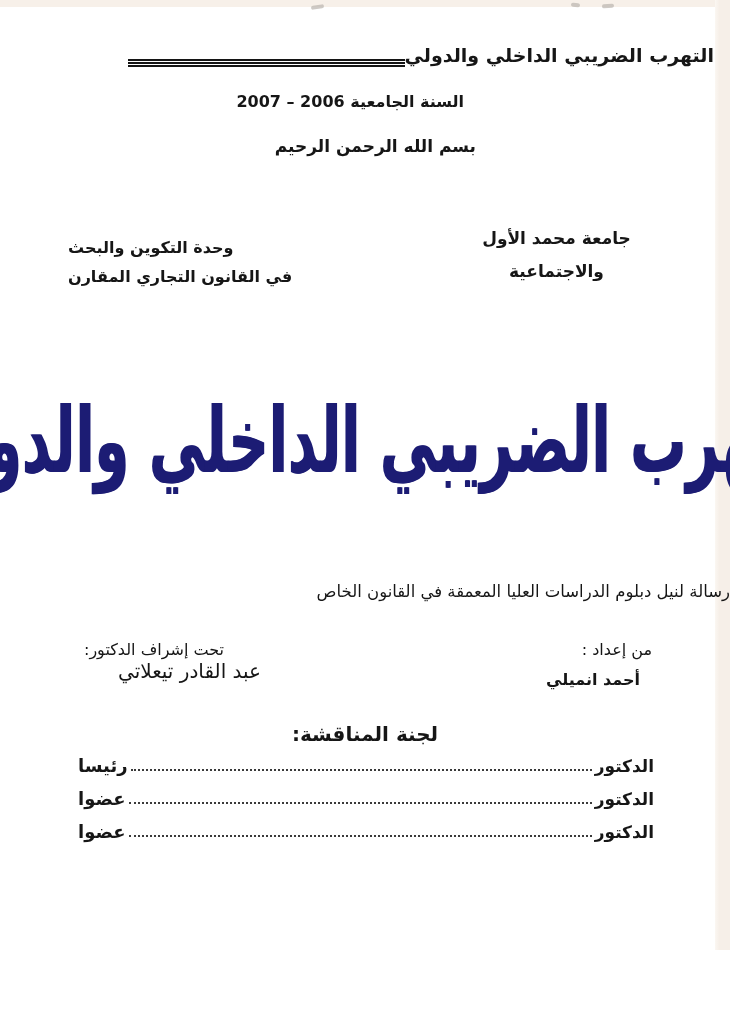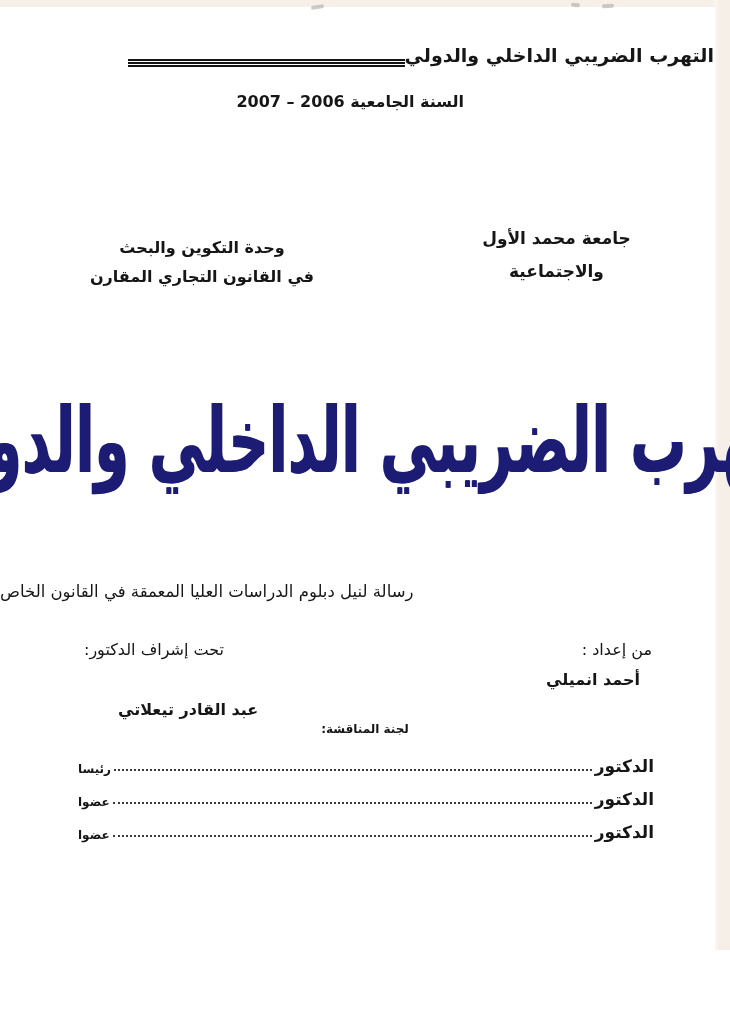--- a/index.html
+++ b/index.html
@@ -58,65 +58,65 @@
   }
 
   
   .institution {
     position: absolute; top: 222px; right: 26px;
     width: 295px; text-align: center;
     font-size: 17px; font-weight: bold; line-height: 33px;
   }
   .unit {
     position: absolute; top: 233px; left: 68px;
-    width: 268px; text-align: center;
+    width: 268px; text-align: left;
     font-size: 16px; font-weight: bold; line-height: 29px;
   }
 
   
   .main-title-wrap {
     position: absolute; top: 356px; left: 0;
     width: 730px; height: 168px;
     display: flex; align-items: center; justify-content: center;
   }
   .main-title {
     font-size: 56px; font-weight: bold;
     white-space: nowrap;
     transform: scaleY(1.62);
     letter-spacing: -1px;
     text-shadow: 1px 0 0 currentColor;
   }
 
   .thesis-subtitle {
     position: absolute; top: 582px; left: 0;
-    width: 730px; text-align: left;
+    width: 730px; text-align: right;
     font-size: 16.5px;
   }
 
   
   .author-label     { position: absolute; top: 640px; right: 78px; font-size: 16px; white-space: nowrap; }
   .author-name      { position: absolute; top: 670px; right: 90px; font-size: 16px; font-weight: 600; white-space: nowrap; margin-left: 23px; }
   .supervisor-label { position: absolute; top: 640px; left: 84px;  font-size: 16px; white-space: nowrap; }
-  .supervisor-name  { position: absolute; top: 700px; left: 118px; font-size: 16px; font-weight: 700; white-space: nowrap; }
+  .supervisor-name  { position: absolute; top: 659px; left: 118px; font-size: 20px; font-weight: 400; white-space: nowrap; }
 
   
   .committee-heading {
     position: absolute; top: 722px; left: 0;
     width: 730px; text-align: center;
-    font-size: 12px; font-weight: bold;
+    font-size: 20px; font-weight: bold;
   }
   .committee-rows {
     position: absolute; top: 752px; right: 76px; left: 78px;
   }
   .committee-row {
     display: flex; align-items: flex-end;
     height: 24px; margin-bottom: 9px;
   }
   .member-title { font-size: 17px; font-weight: bold; white-space: nowrap; }
-  .member-role  { font-size: 12px; font-weight: bold; white-space: nowrap; }
+  .member-role  { font-size: 18px; font-weight: bold; white-space: nowrap; }
   .dotted-leader {
     flex: 1;
     border-bottom: 2px dotted #3a3a3a;
     margin: 0 3px 5px 3px;
     height: 0;
   }
 
   .page-number {
     position: absolute; top: 963px; left: 349px;
     font-size: 15px; direction: ltr;
@@ -129,20 +129,21 @@
 
   <div class="scan-top"></div>
   <div class="scan-right"></div>
   <div class="speck speck1"></div>
   <div class="speck speck2"></div>
   <div class="speck speck3"></div>
 
   <div class="running-title">التهرب الضريبي الداخلي والدولي</div>
   <div class="header-rule"></div>
   <div class="academic-year">السنة الجامعية 2006 – 2007</div>
+  <div class="bismillah">بسم الله الرحمن الرحيم</div>
 
   <div class="institution">
     <div>جامعة محمد الأول</div>
     <div>والاجتماعية</div>
   </div>
 
   <div class="unit">
     <div>وحدة التكوين والبحث</div>
     <div>في القانون التجاري المقارن</div>
   </div>

